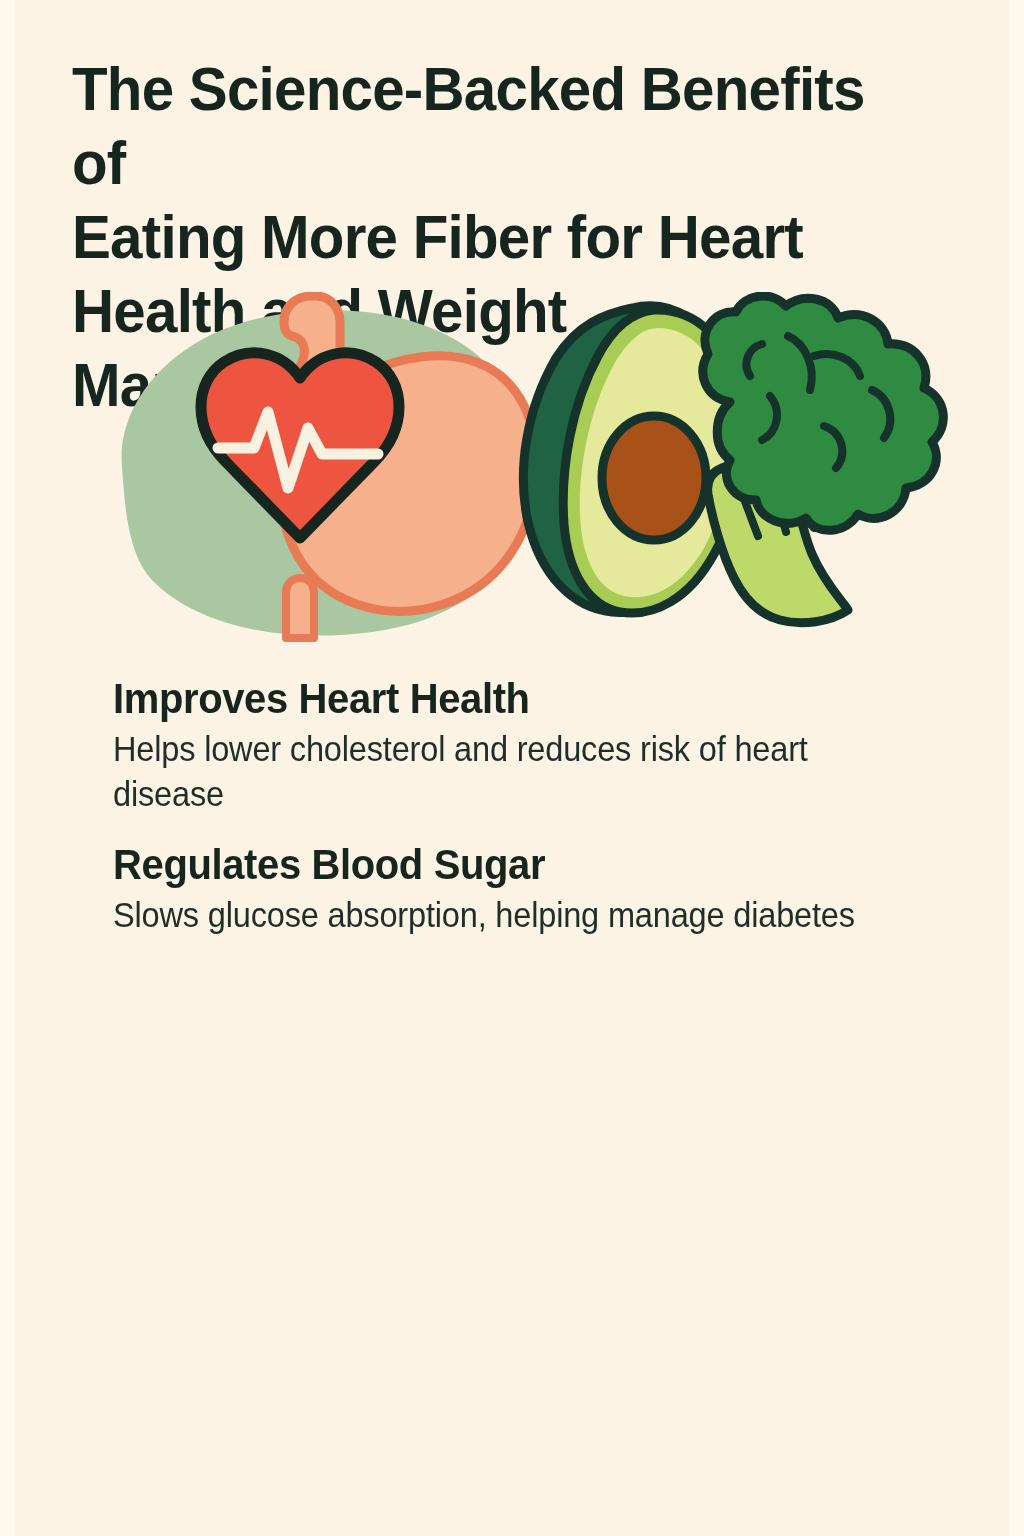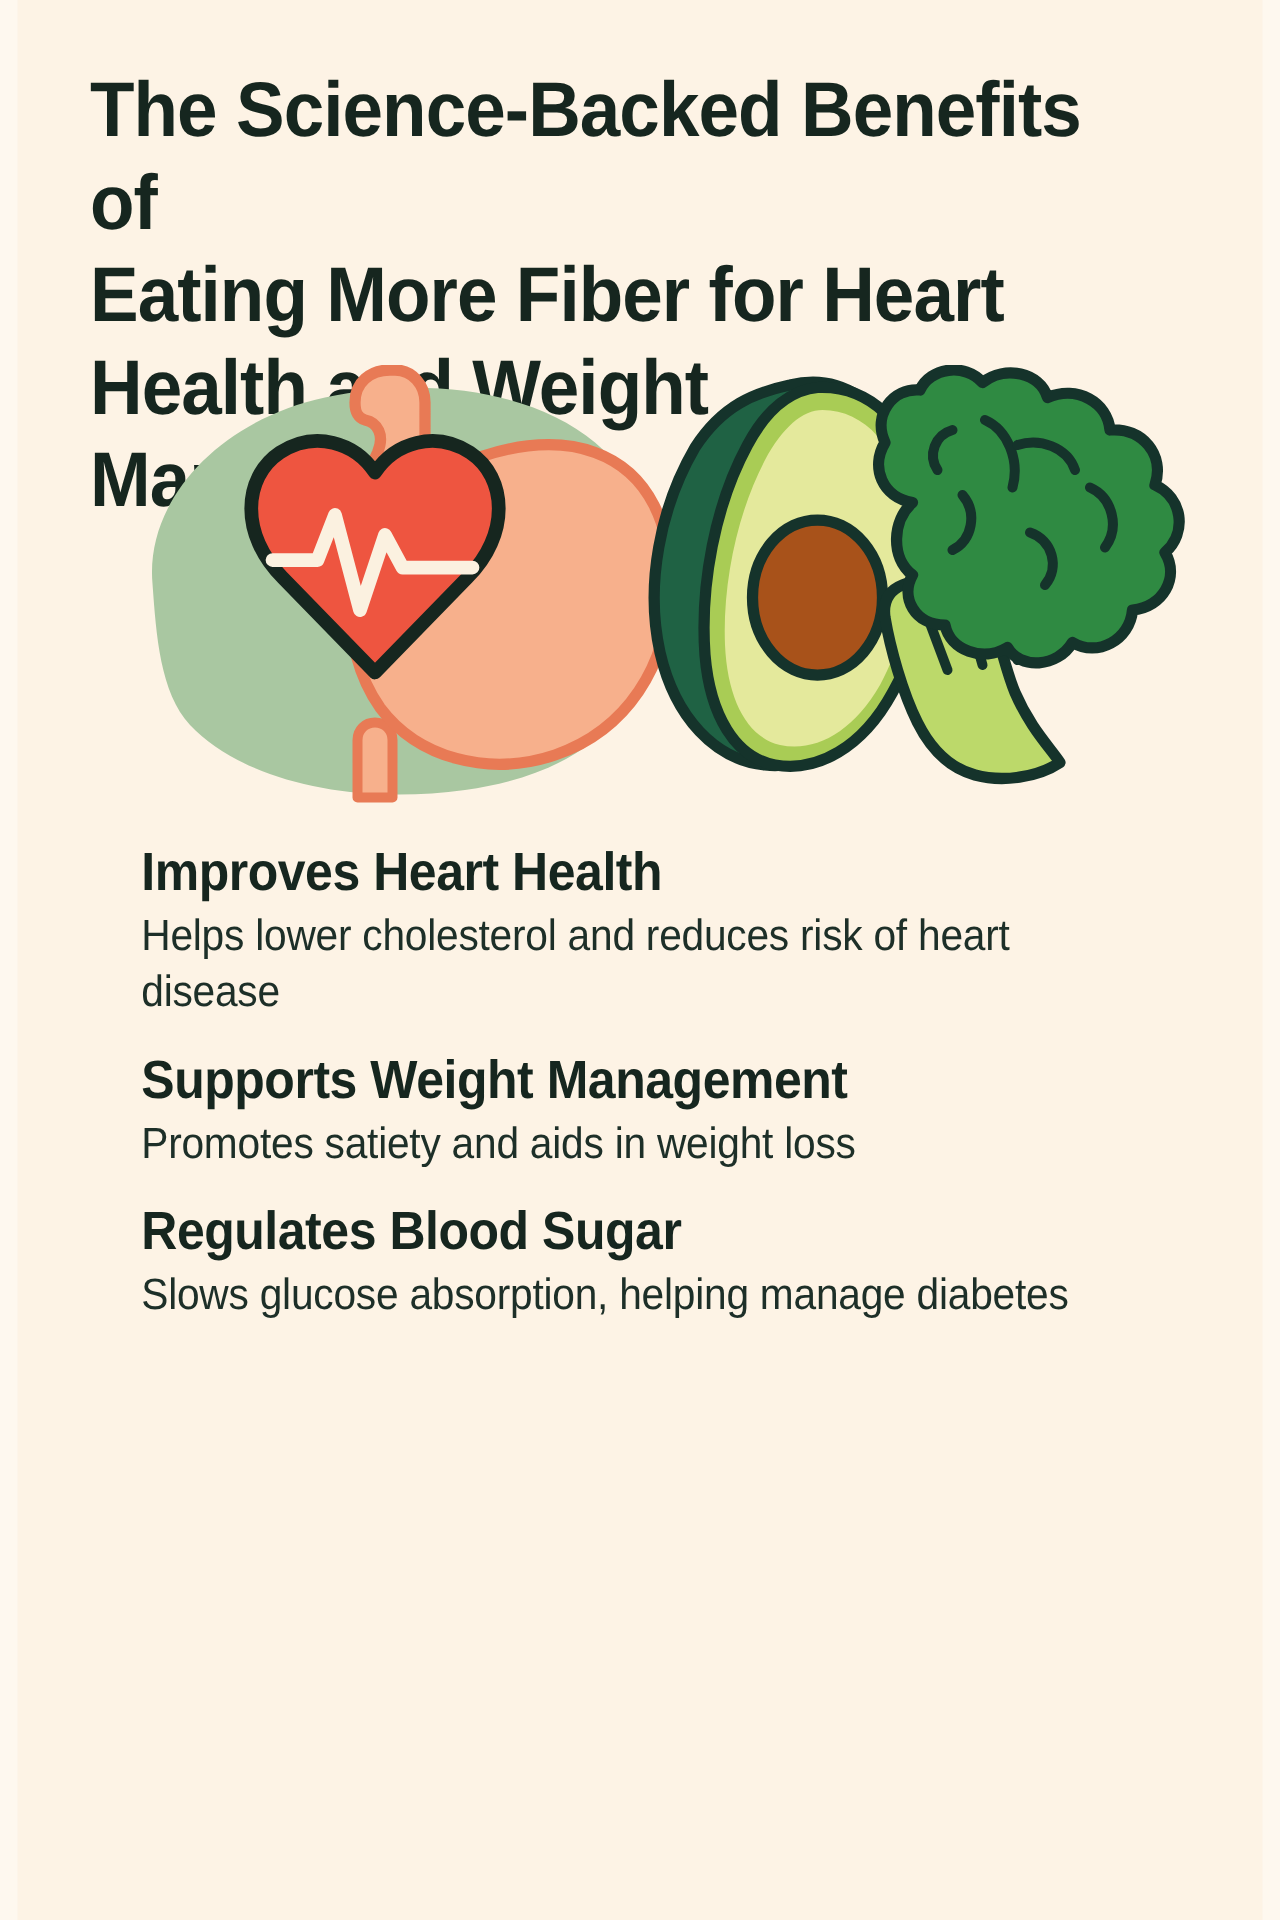--- a/index.html
+++ b/index.html
@@ -240,24 +240,20 @@
     </svg>
   </div>
 
   <div id="benefits">
 
     <div class="benefit">
       <h2 class="benefit-title">Improves Heart Health</h2>
       <p class="benefit-desc">Helps lower cholesterol and reduces risk of heart disease</p>
     </div>
 
-    <div class="benefit">
-      <h2 class="benefit-title">Supports Weight Management</h2>
-      <p class="benefit-desc">Promotes satiety and aids in weight loss</p>
-    </div>
 
     <div class="benefit">
       <h2 class="benefit-title">Regulates Blood Sugar</h2>
       <p class="benefit-desc">Slows glucose absorption, helping manage diabetes</p>
     </div>
 
 
 
   </div>
 

